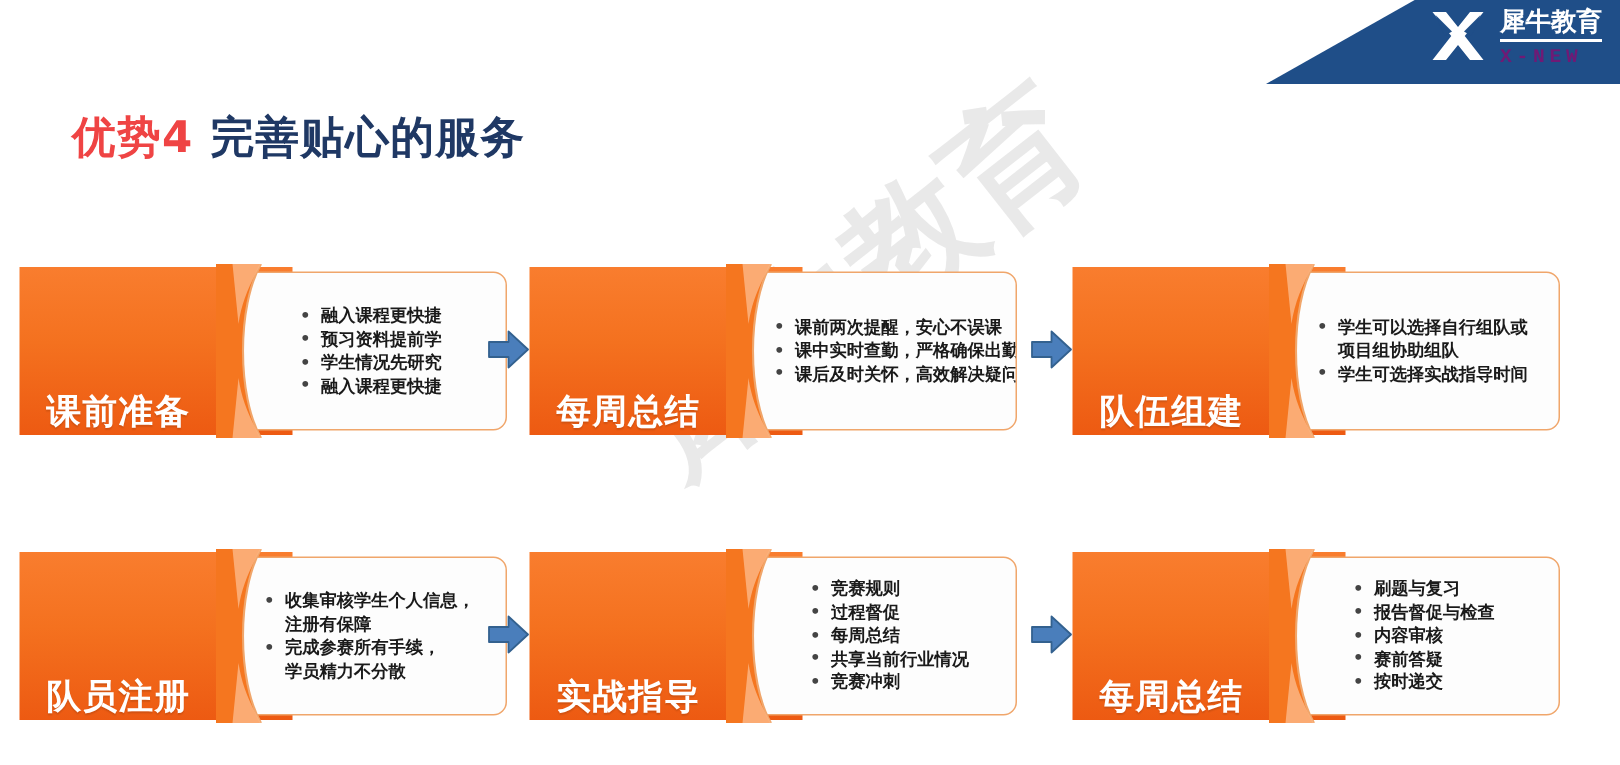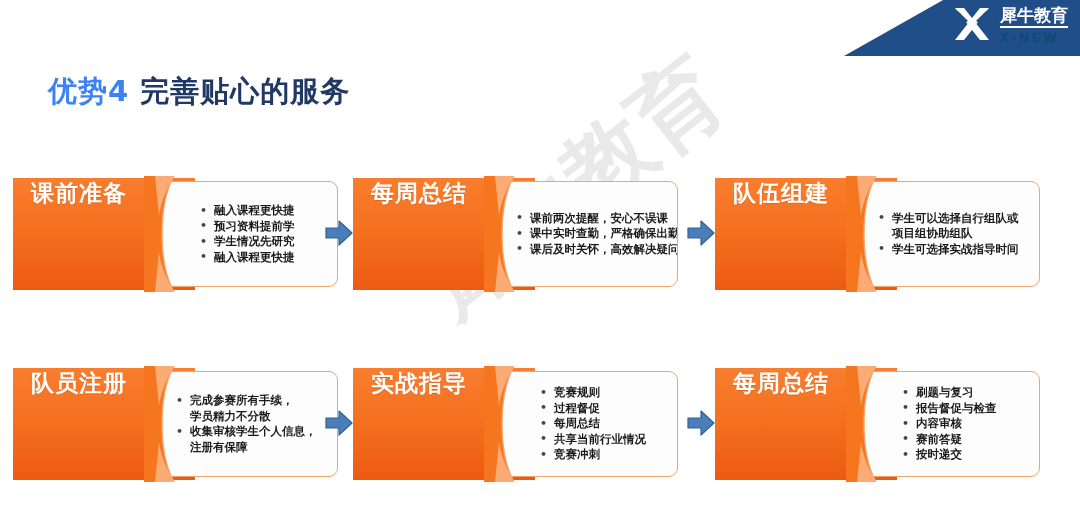--- a/index.html
+++ b/index.html
@@ -60,39 +60,39 @@
     letter-spacing: 0px;
     font-family: "DejaVu Sans", "Liberation Sans", sans-serif;
   }
   .logo-rule {
     width: 100%;
     height: 2px;
     background: #ffffff;
     margin: 2px 0 3px 0;
   }
   .logo-en {
-    color: #0c4a6e;
+    color: #701a75;
     font-size: 13px;
     font-weight: bold;
     letter-spacing: 3.2px;
-    font-family: Liberation Sans, sans-serif;
+    font-family: Liberation Mono, monospace;
   }
 
   
   .page-title {
     position: absolute;
     left: 48px;
     top: 72px;
     font-size: 29px;
     font-weight: bold;
     letter-spacing: 1px;
     white-space: nowrap;
     font-family: "DejaVu Sans", "Liberation Sans", sans-serif;
   }
-  .title-accent { color: #3b82f6; }
+  .title-accent { color: #ef4444; }
   .title-main   { color: #1f3864; margin-top: 48px; }
 
   
   .watermark {
     position: absolute;
     left: 398px;
     top: 250px;
     font-size: 88px;
     font-weight: bold;
     color: rgba(120,120,120,0.16);
@@ -134,21 +134,21 @@
 
   
   .label-box {
     position: absolute;
     left: 0;
     top: 0;
     width: 182px;
     height: 112px;
     background: linear-gradient(180deg, #f97d2e 0%, #f4711f 45%, #ed5a12 100%);
     display: flex;
-    align-items: flex-start;
+    align-items: flex-end;
     z-index: 2;
   }
   .label-text {
     color: #ffffff;
     font-size: 23px;
     font-weight: bold;
     letter-spacing: 1px;
     padding-left: 18px;
     white-space: nowrap;
     font-family: "DejaVu Sans", "Liberation Sans", sans-serif;
@@ -327,26 +327,26 @@
 
   <div class="row row-2">
 
     <div class="stage stage-0">
       <div class="label-box">
         <span class="label-text">队员注册</span>
       </div>
       <div class="callout">
         <ul class="bullets wide">
           <li>
+            <span>收集审核学生个人信息，</span>
+            <span class="cont">注册有保障</span>
+          </li>
+          <li>
             <span>完成参赛所有手续，</span>
             <span class="cont">学员精力不分散</span>
-          </li>
-          <li>
-            <span>收集审核学生个人信息，</span>
-            <span class="cont">注册有保障</span>
           </li>
         </ul>
       </div>
       <svg class="lens" viewBox="0 0 62 116">
         <path d="M0,0 L30,0 C14,28 14,88 30,116 L0,116 Z" fill="#f5761f"></path>
         <path d="M30,0 C14,28 14,88 30,116" fill="none" stroke="#f0a66b" stroke-width="1.4"></path>
         <path d="M11,0 L30,0 C22,14 17,26 15,40 Z" fill="#fbb582" opacity="0.85"></path>
         <path d="M11,116 L30,116 C22,102 17,90 15,76 Z" fill="#fbb582" opacity="0.85"></path>
       </svg>
     </div>

